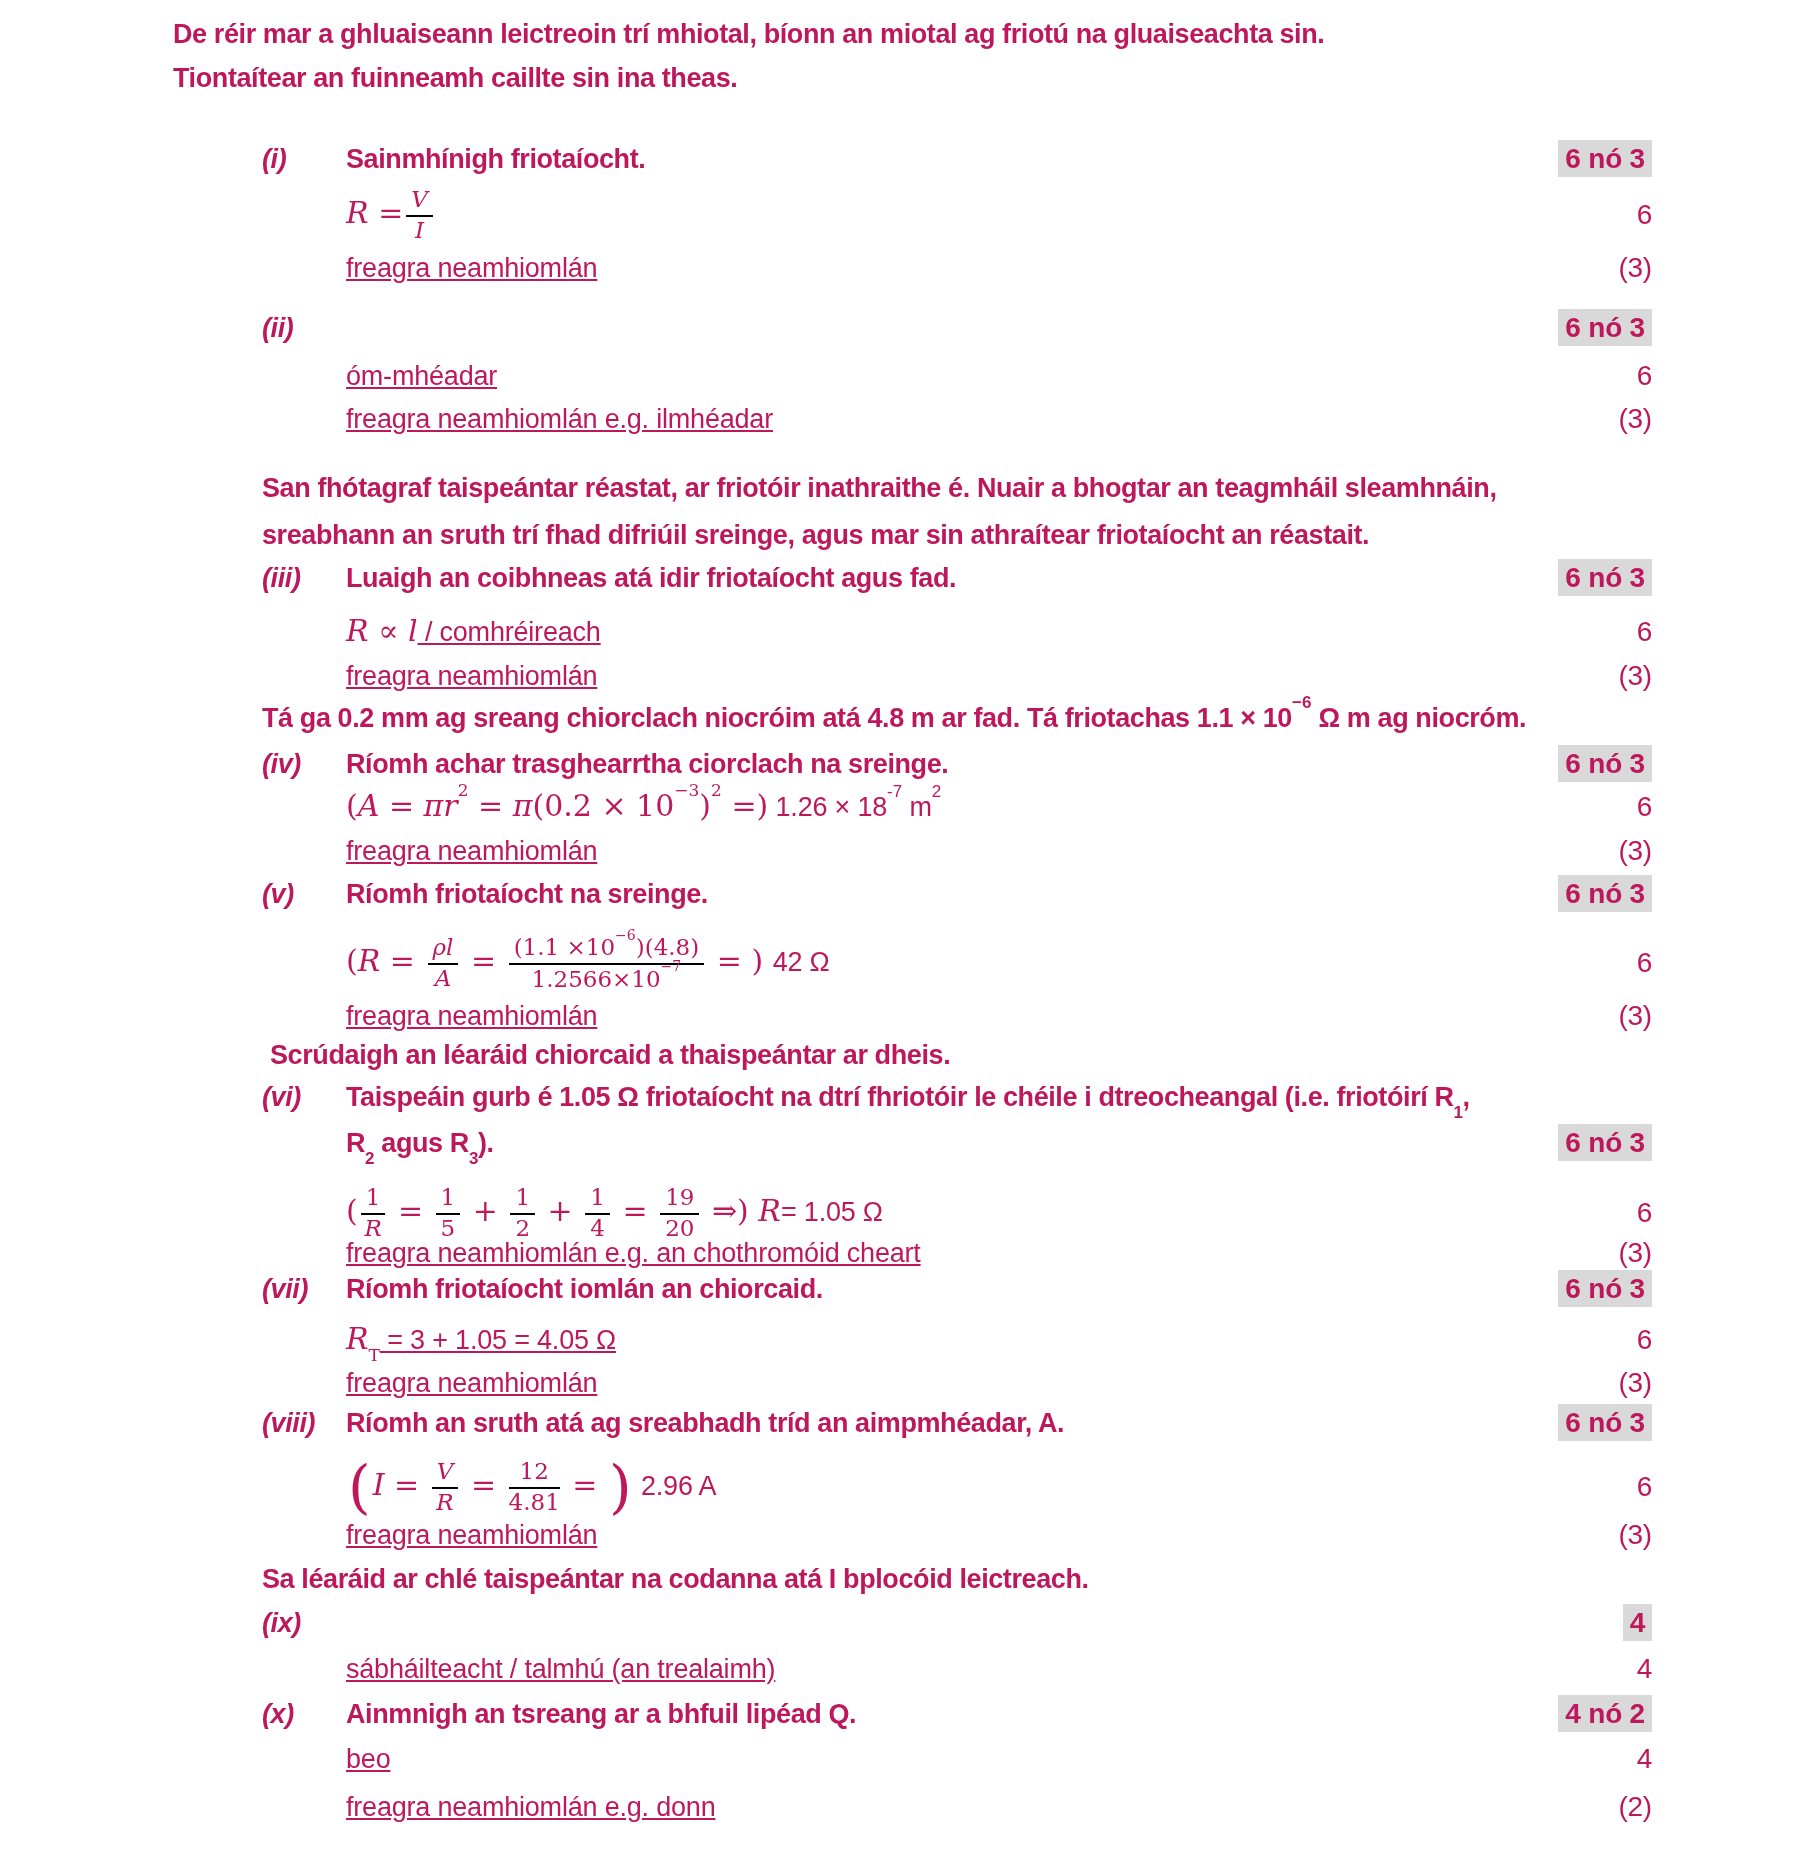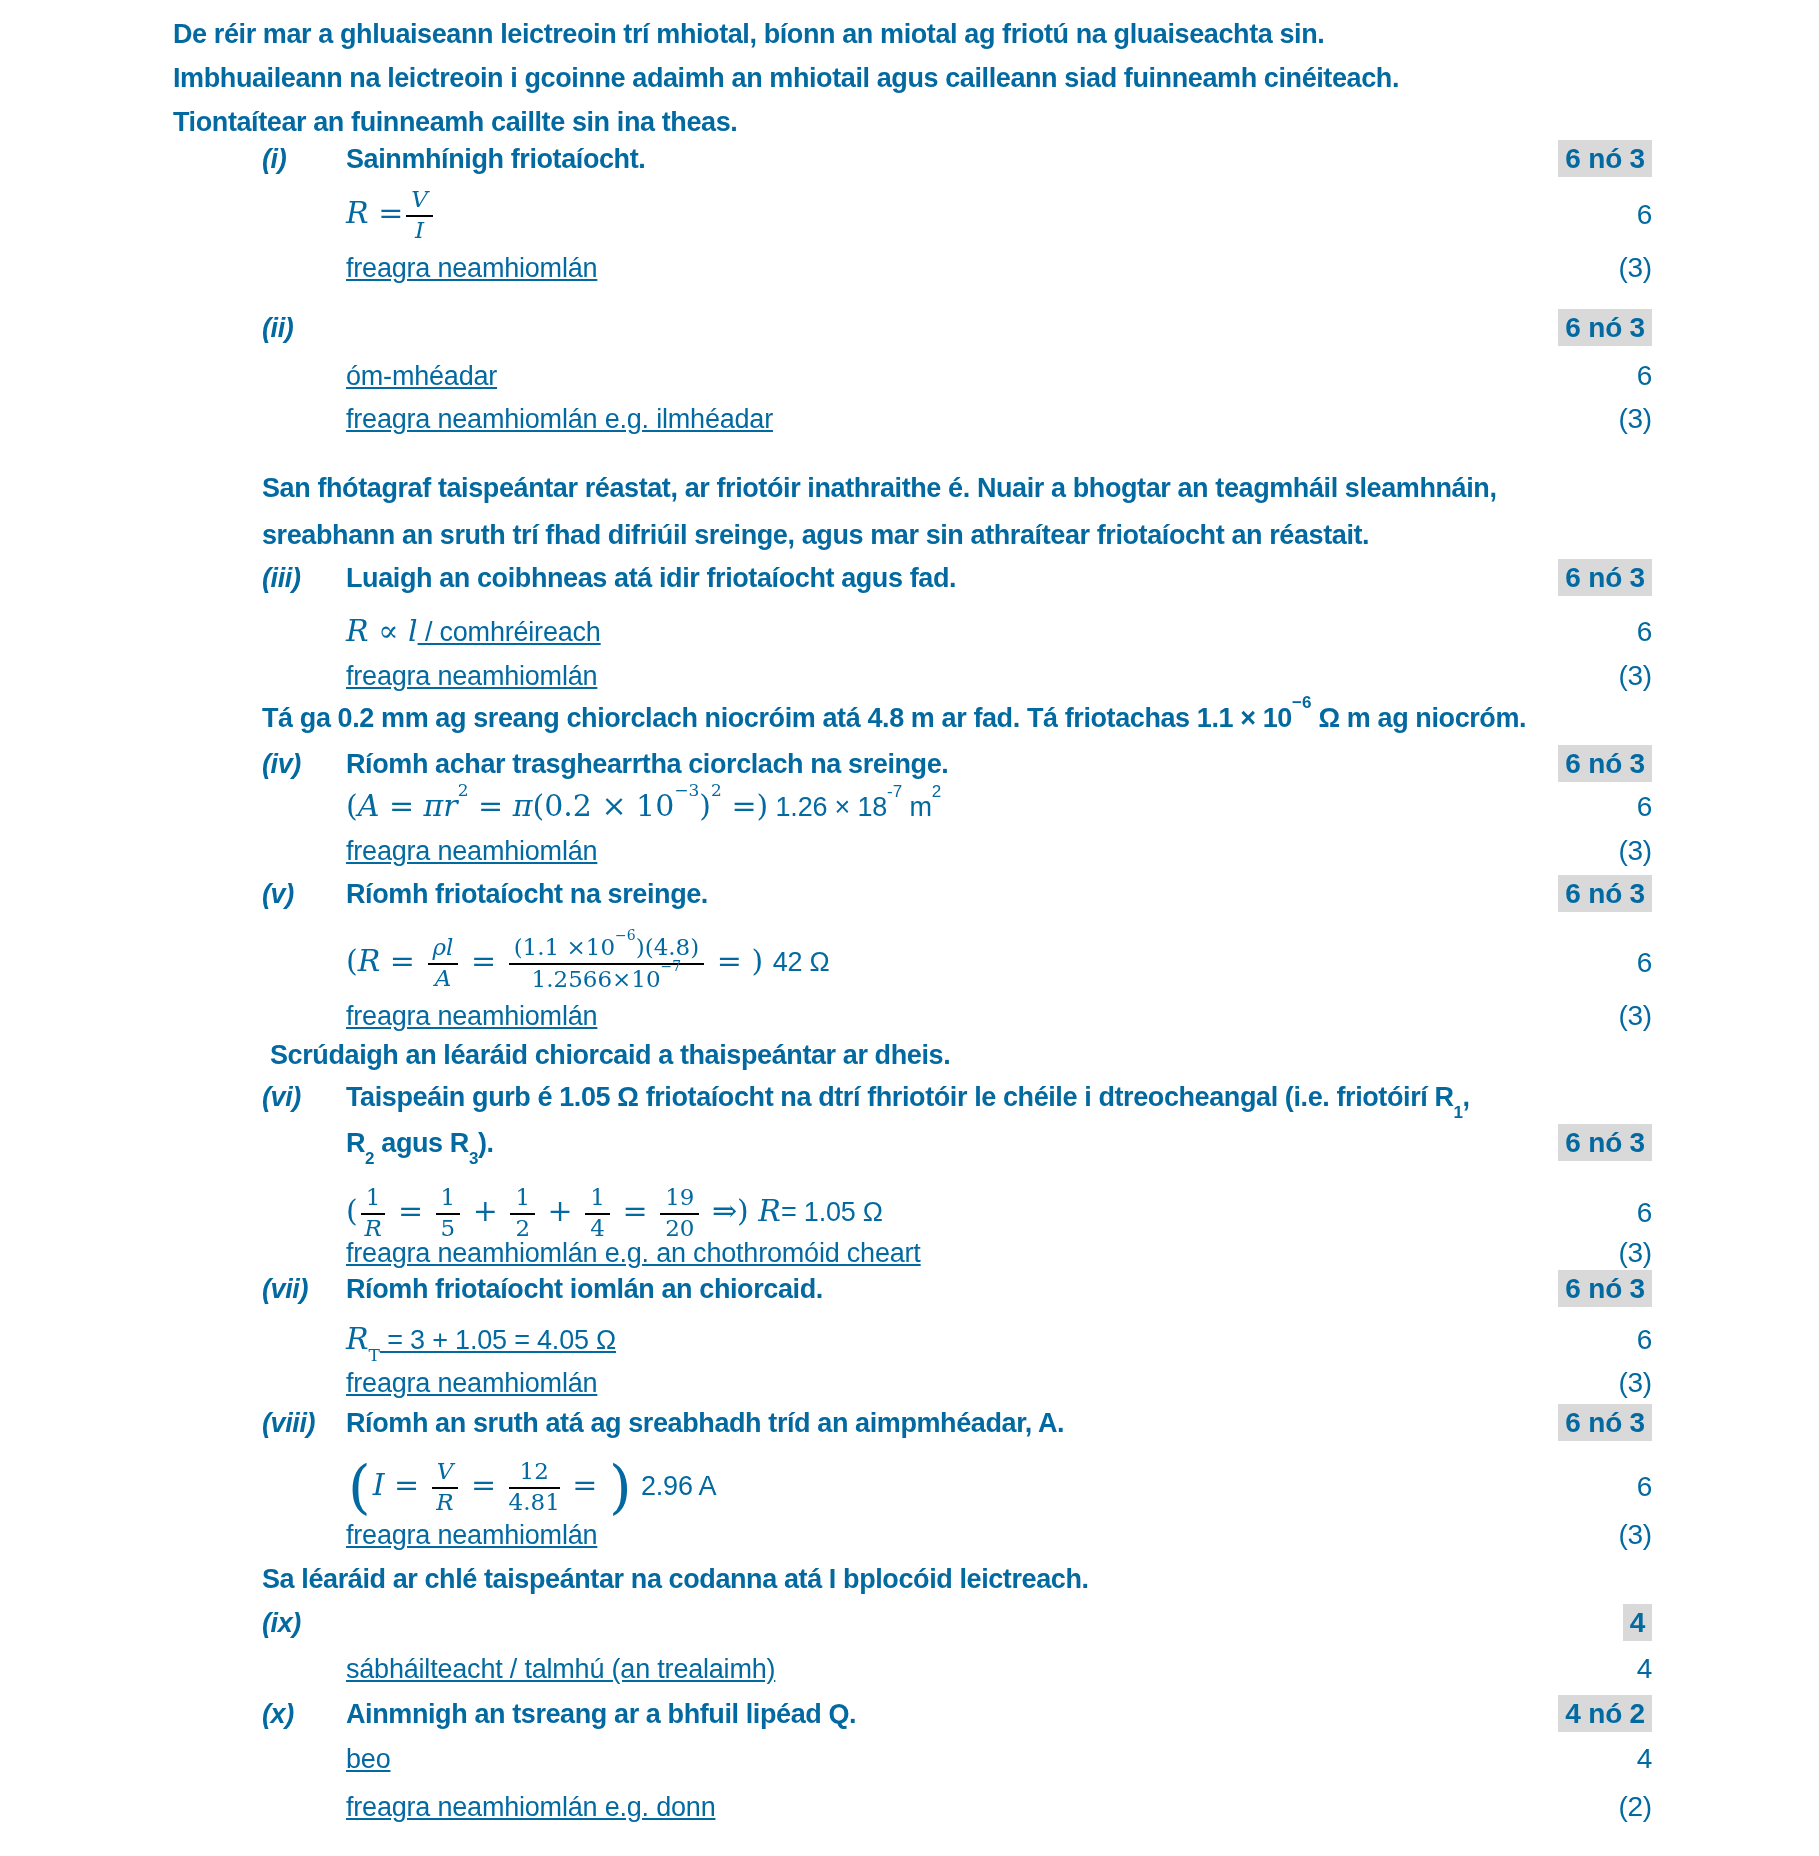--- a/index.html
+++ b/index.html
@@ -1,16 +1,16 @@
 <!DOCTYPE html>
 <html><head>
 <meta charset="utf-8">
 <style>
   html,body{margin:0;padding:0;background:#fff;}
-  .page{position:relative;width:1819px;height:1856px;background:#ffffff;color:#0369a1;
+  .page{position:relative;width:1819px;height:1856px;background:#ffffff;color:#be185d;
         font-family:"Liberation Sans",sans-serif;font-size:27px;overflow:hidden;}
   .para{position:absolute;font-weight:700;letter-spacing:-0.4px;white-space:nowrap;}
   .intro{left:173px;top:12px;line-height:44px;}
   .p-photo{left:262px;top:465px;line-height:47px;}
   .p-wire{left:262px;top:702px;}
   .p-circuit{left:270px;top:1040px;}
   .p-plug{left:262px;top:1564px;}
   .row{position:absolute;left:262px;width:1390px;display:flex;align-items:baseline;white-space:nowrap;}
   .row.vc{align-items:center;}
   .num{flex:none;width:84px;font-weight:700;font-style:italic;letter-spacing:-0.4px;}
@@ -32,21 +32,20 @@
   .bp{font-family:"DejaVu Serif",serif;font-size:58px;font-weight:400;line-height:0;
       vertical-align:middle;margin:0 2px;display:inline-block;}
 </style>
 </head>
 <body>
 
 <div class="page">
 
   <div class="para intro">
     <div>De réir mar a ghluaiseann leictreoin trí mhiotal, bíonn an miotal ag friotú na gluaiseachta sin.</div>
-    <div>Imbhuaileann na leictreoin i gcoinne adaimh an mhiotail agus cailleann siad fuinneamh cinéiteach.</div>
     <div>Tiontaítear an fuinneamh caillte sin ina theas.</div>
   </div>
 
   <div class="row" style="top:143px">
     <span class="num">(i)</span>
     <span class="q">Sainmhínigh friotaíocht.</span>
     <span class="marks"><span class="hl">6 nó 3</span></span>
   </div>
   <div class="row vc" style="top:178px;height:74px">
     <span class="num"></span>

